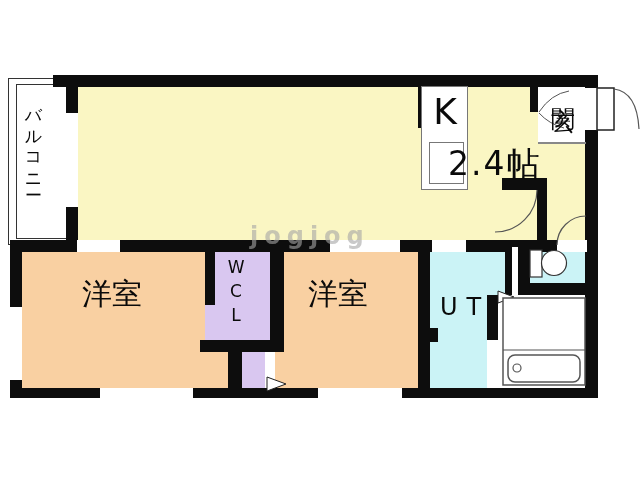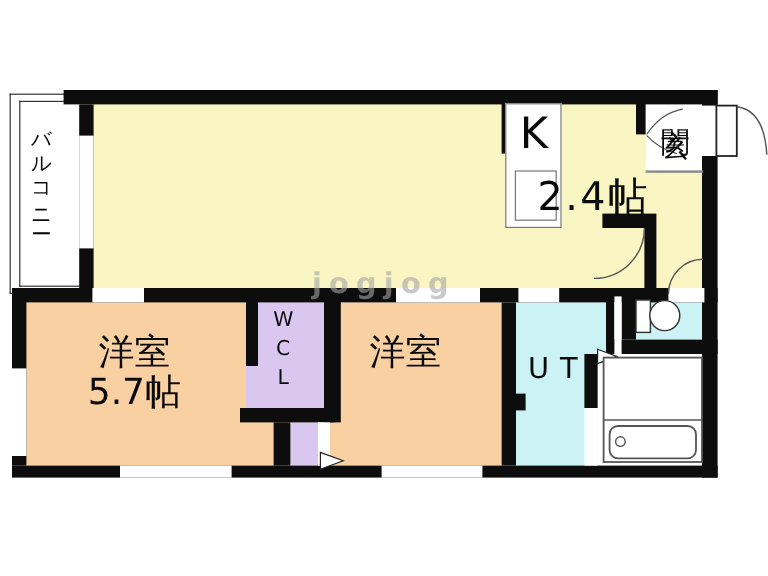--- a/index.html
+++ b/index.html
@@ -109,26 +109,25 @@
   <div class="lbl" style="left:197px;top:112px;font-size:33px;">
   </div>
 
   <div class="lbl center" style="left:420px;top:92px;width:50px;font-size:36px;">K</div>
   <div class="lbl" style="left:427px;top:146px;font-size:33px;letter-spacing:2px;margin-left:21px;">2.4帖</div>
 
   <div class="lbl vert" style="left:549px;top:89px;height:56px;font-size:24px;">玄関</div>
 
   <div class="lbl center" style="left:52px;top:277px;width:120px;font-size:30px;">
     <div>洋室</div>
-    <div>5.7帖</div>
   </div>
 
   <div class="lbl vert" style="left:226px;top:257px;height:82px;font-size:17px;letter-spacing:4px;">WCL</div>
 
   <div class="lbl center" style="left:272px;top:277px;width:132px;font-size:30px;">
     <div>洋室</div>
   </div>
 
   <div class="lbl" style="left:440px;top:294px;font-size:24px;letter-spacing:9px;">UT</div>
 
-  <div class="wm" style="left:260px;top:222px;">jogjog</div>
+  <div class="wm" style="left:250px;top:222px;">jogjog</div>
 
 </div>
 
 </body></html>

